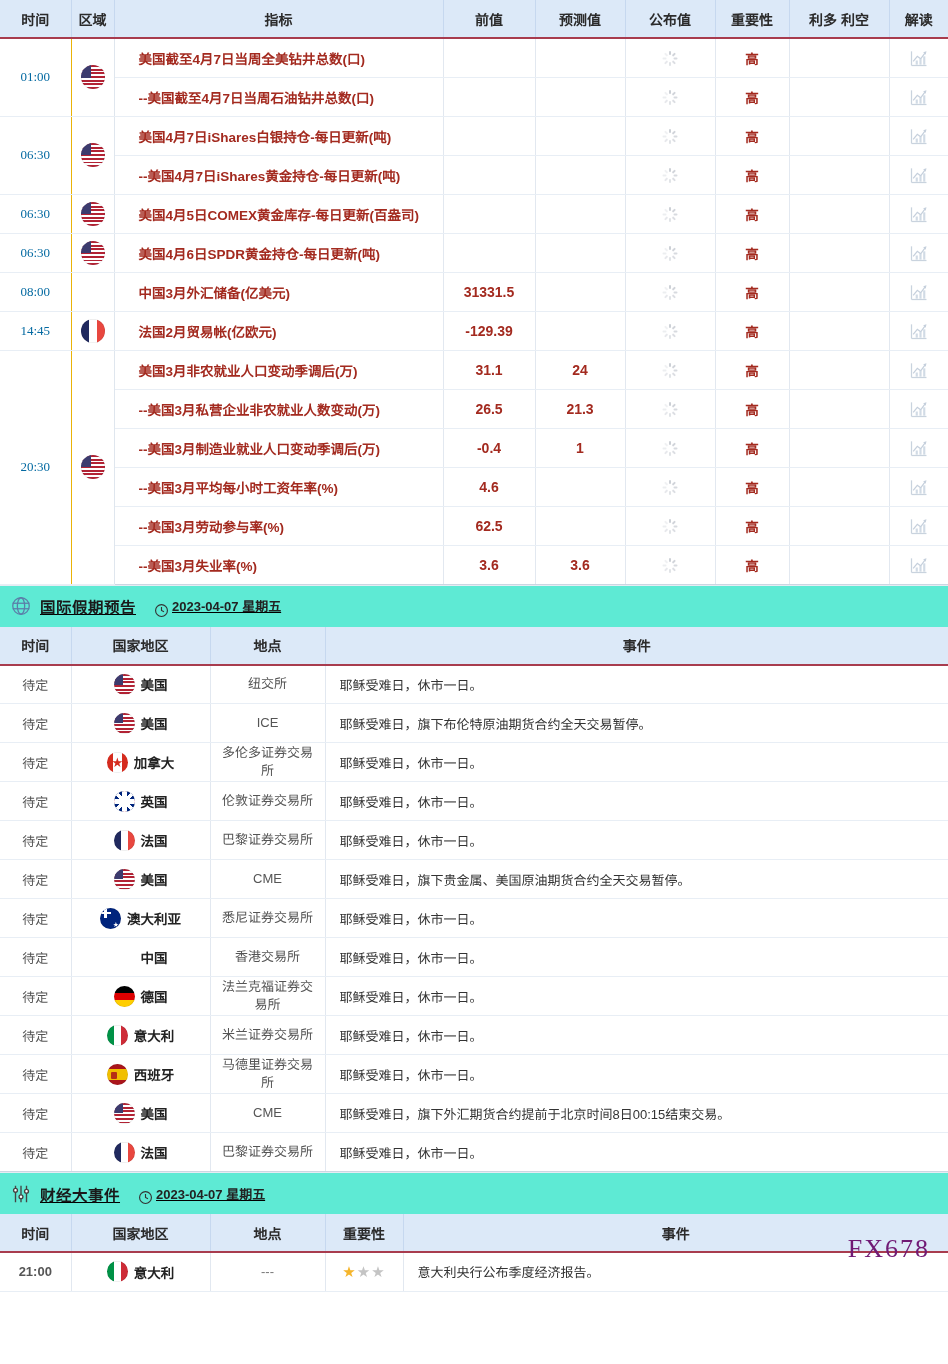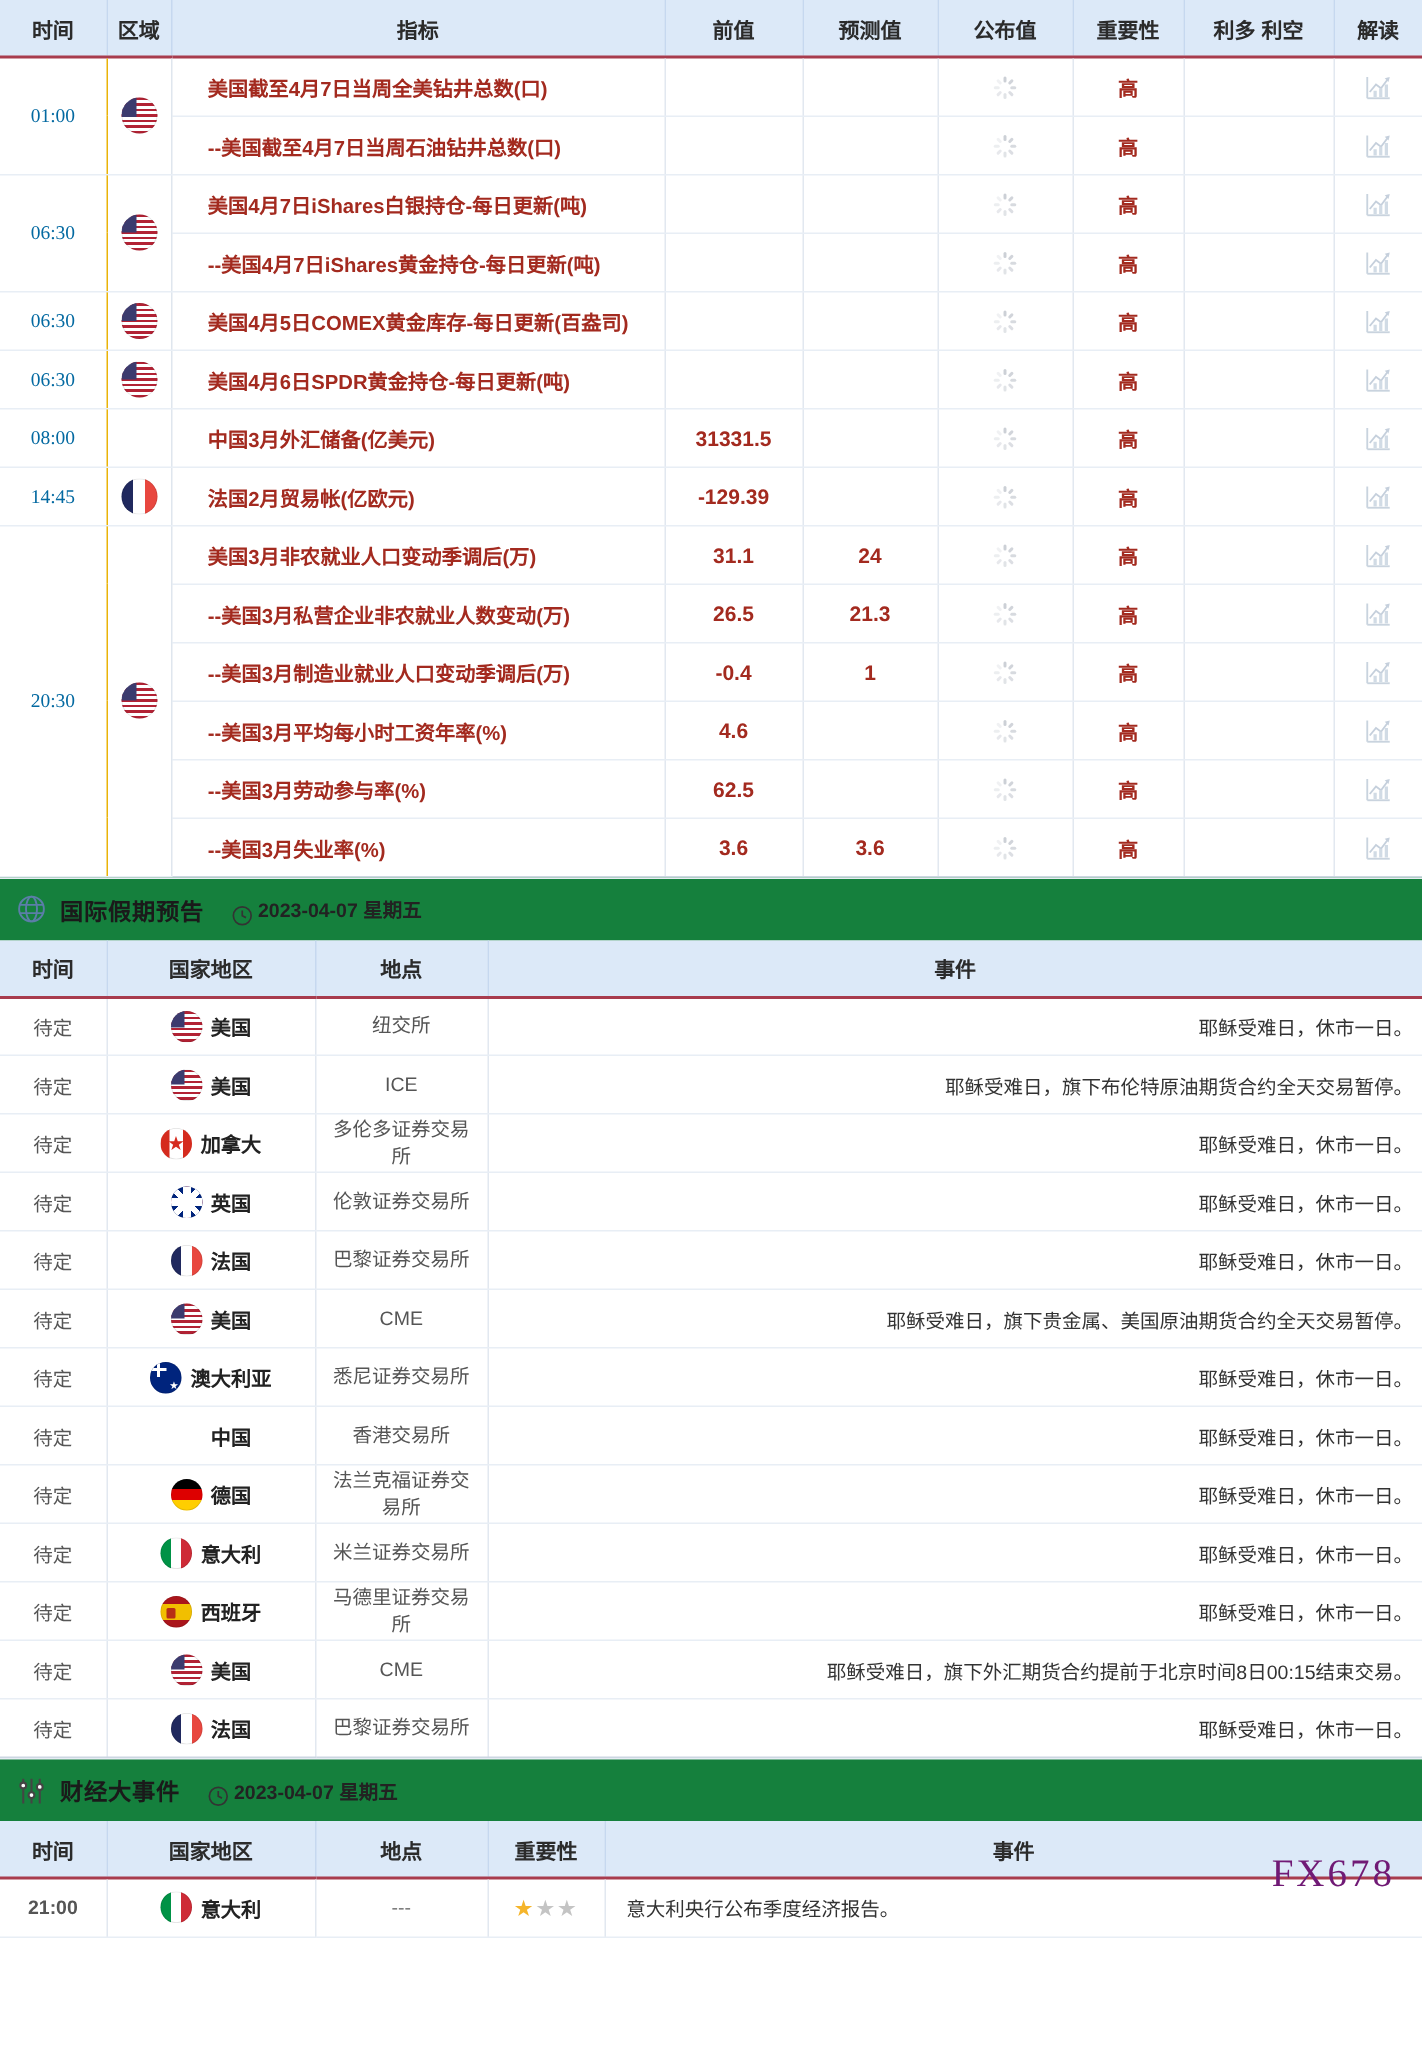--- a/index.html
+++ b/index.html
@@ -153,39 +153,40 @@
   
   .chart-ico { display: inline-block; width: 20px; height: 20px; vertical-align: middle; opacity: .45; }
 
   
   .section-head {
     height: 42px;
     display: flex;
     align-items: center;
     gap: 8px;
     padding: 0 10px;
-    background: #15803d;
+    background: #5eead4;
     border-top: 1px solid #e6ecf3;
+    text-decoration: underline;
   }
   .section-head .sh-title {
     font-size: 15.5px; font-weight: bold; color: #1a1a1a; letter-spacing: .5px;
   }
   .section-head .sh-date {
     font-size: 13px; font-weight: bold; color: #222; margin-left: 10px;
   }
   .sh-ico { width: 22px; height: 22px; display: inline-block; vertical-align: middle; color: #5b7ea8; }
   .clock-ico { width: 15px; height: 15px; display: inline-block; vertical-align: middle; color: #333; margin-right: 3px; position: relative; top: 2px; }
 
   
   .holiday td { height: 41px; }
   .holiday td.h-time { text-align: center; color: #555; font-size: 13px; }
   .holiday td.h-country { text-align: center; font-size: 13.5px; font-weight: bold; color: #222; white-space: nowrap; }
   .holiday td.h-country .cn { margin-left: 6px; vertical-align: middle; }
   .holiday td.h-place { text-align: center; color: #555; font-size: 13px; line-height: 1.35; }
-  .holiday td.h-event { text-align: right; color: #333; font-size: 13px; padding-left: 14px; }
+  .holiday td.h-event { text-align: left; color: #333; font-size: 13px; padding-left: 14px; }
   .holiday tbody tr:last-child td { border-bottom: 1px solid #ccd6e2; }
 
   
   .events td { height: 42px; }
   .events td.e-time { text-align: center; color: #555; font-size: 13px; font-weight: bold; }
   .events td.e-country { text-align: center; font-size: 13.5px; font-weight: bold; color: #222; white-space: nowrap; }
   .events td.e-country .cn { margin-left: 6px; vertical-align: middle; }
   .events td.e-place { text-align: center; color: #777; font-size: 13px; }
   .events td.e-imp { text-align: center; }
   .events td.e-event { text-align: left; color: #333; font-size: 13px; padding-left: 14px; }

